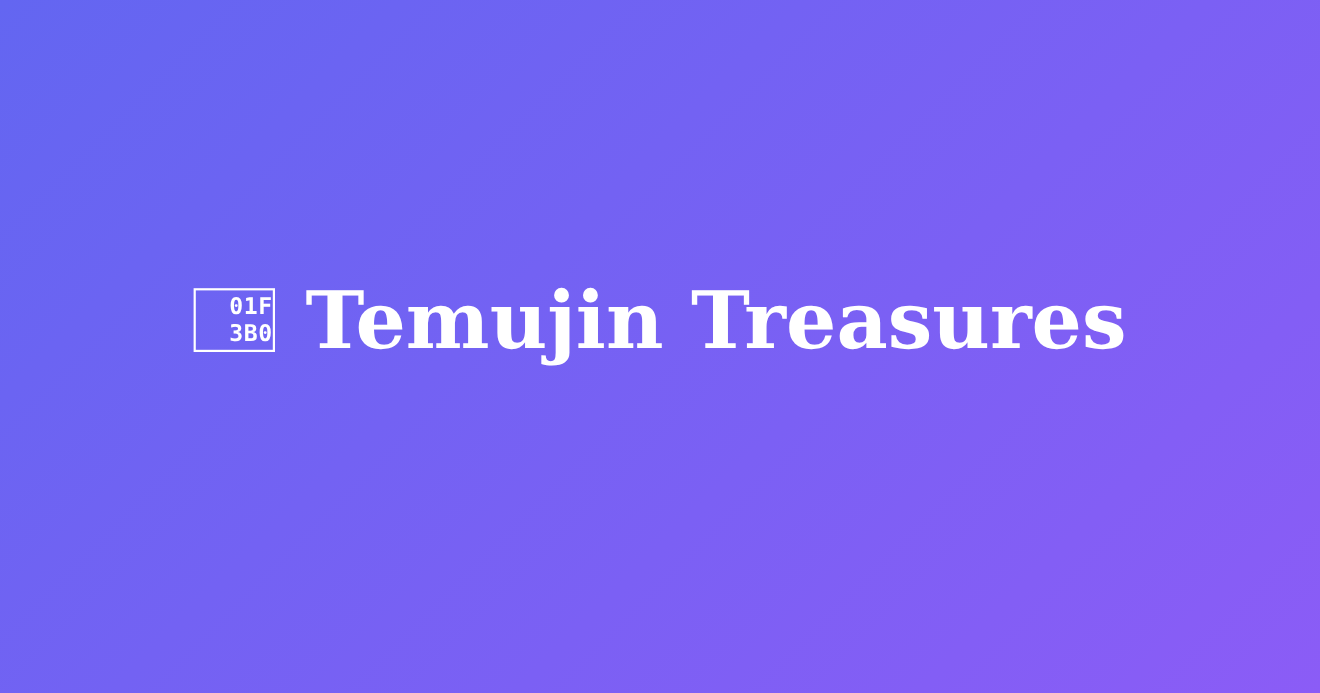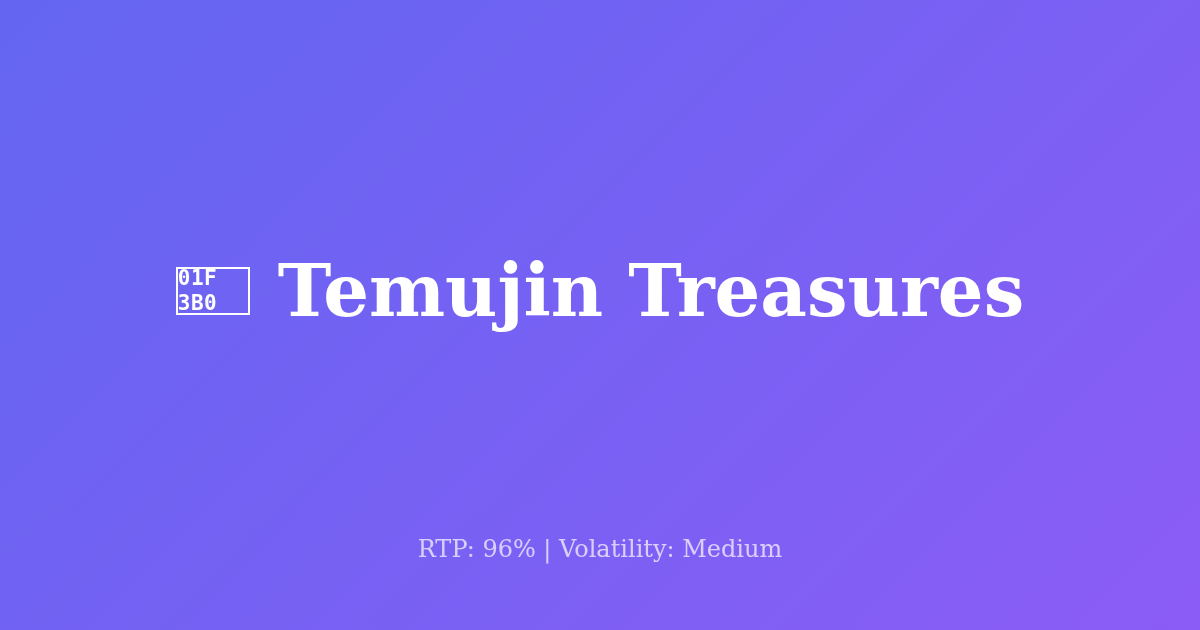--- a/index.html
+++ b/index.html
@@ -49,25 +49,25 @@
     gap: 28px;
     padding: 0 40px;
     box-sizing: border-box;
     max-width: 1200px;
   }
 
   
   .tofu-glyph {
     display: inline-flex;
     flex-direction: column;
-    align-items: flex-start;
+    align-items: flex-end;
     justify-content: center;
     box-sizing: border-box;
     width: 74px;
-    height: 48px;
+    height: 58px;
     border: 2px solid #FFFFFF;
     color: #FFFFFF;
     font-family: "DejaVu Sans Mono", "Liberation Mono", monospace;
     font-size: 21px;
     font-weight: 700;
     line-height: 25px;
     letter-spacing: 0.5px;
     flex: 0 0 auto;
     user-select: none;
   }
@@ -130,15 +130,14 @@
         <span class="tofu-row">3B0</span>
       </span>
 
       <h1 class="game-title">Temujin Treasures</h1>
 
     </div>
 
 
   </div>
 
-  <p class="game-meta">RTP: 96% | Volatility: Medium</p>
 
 </div>
 
 </body></html>

